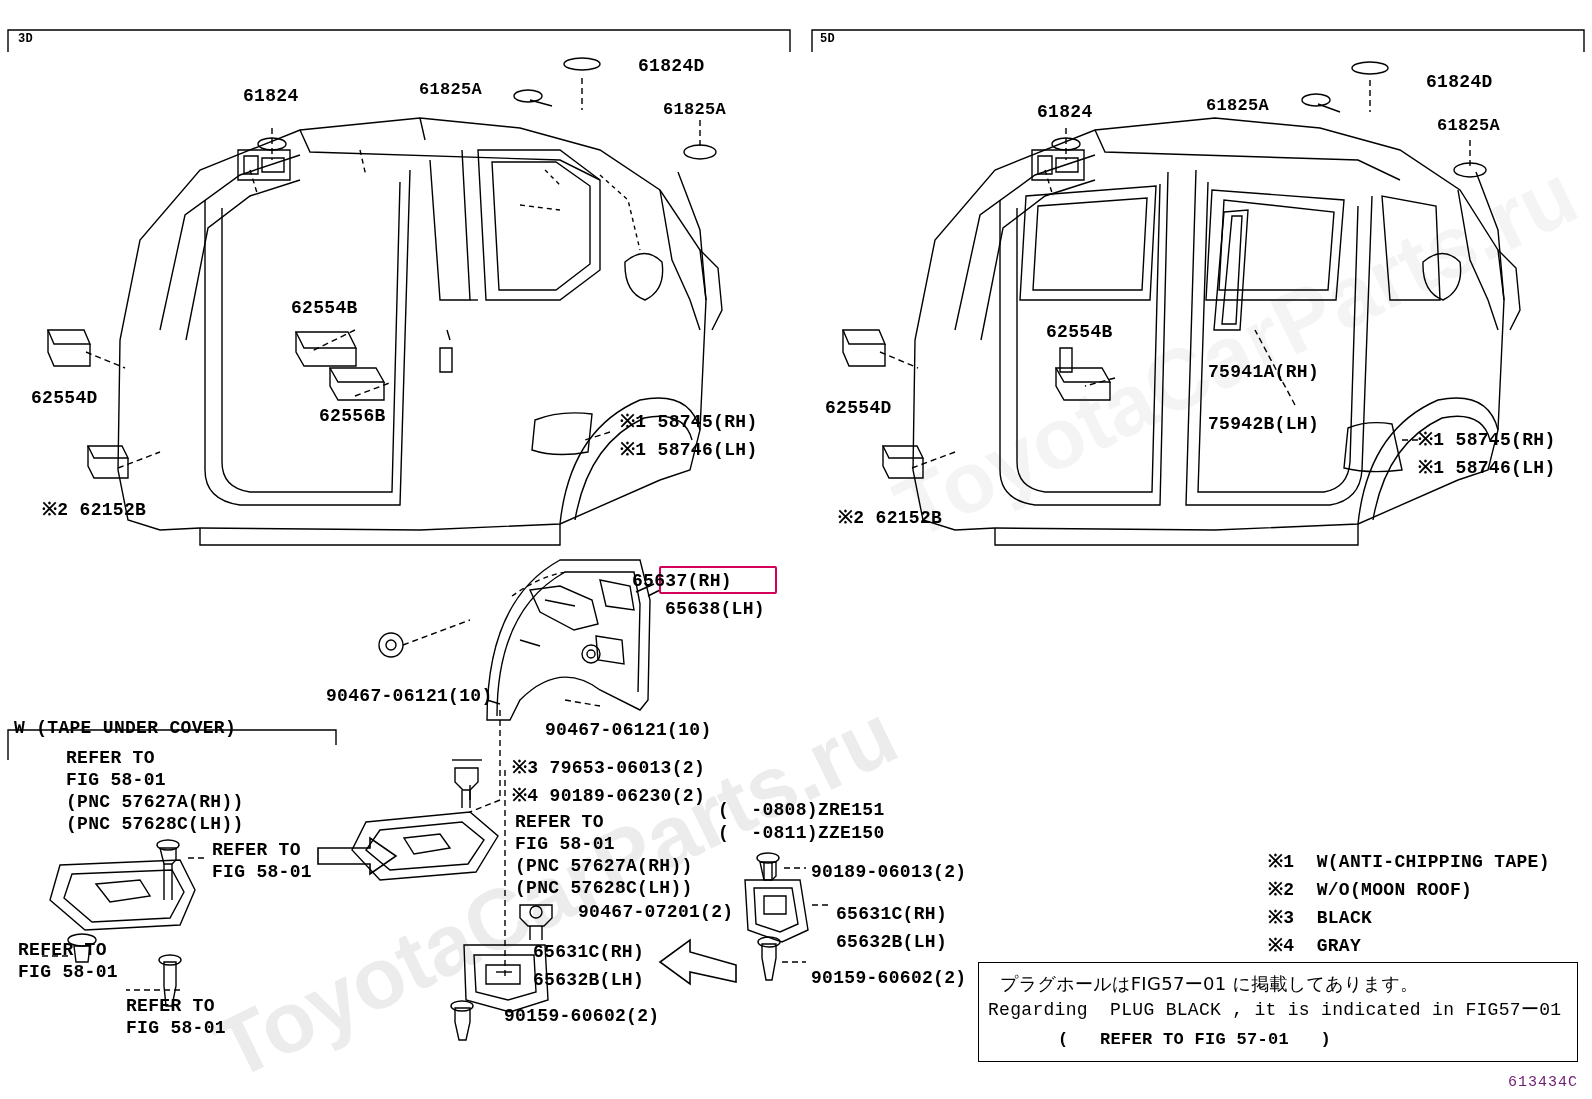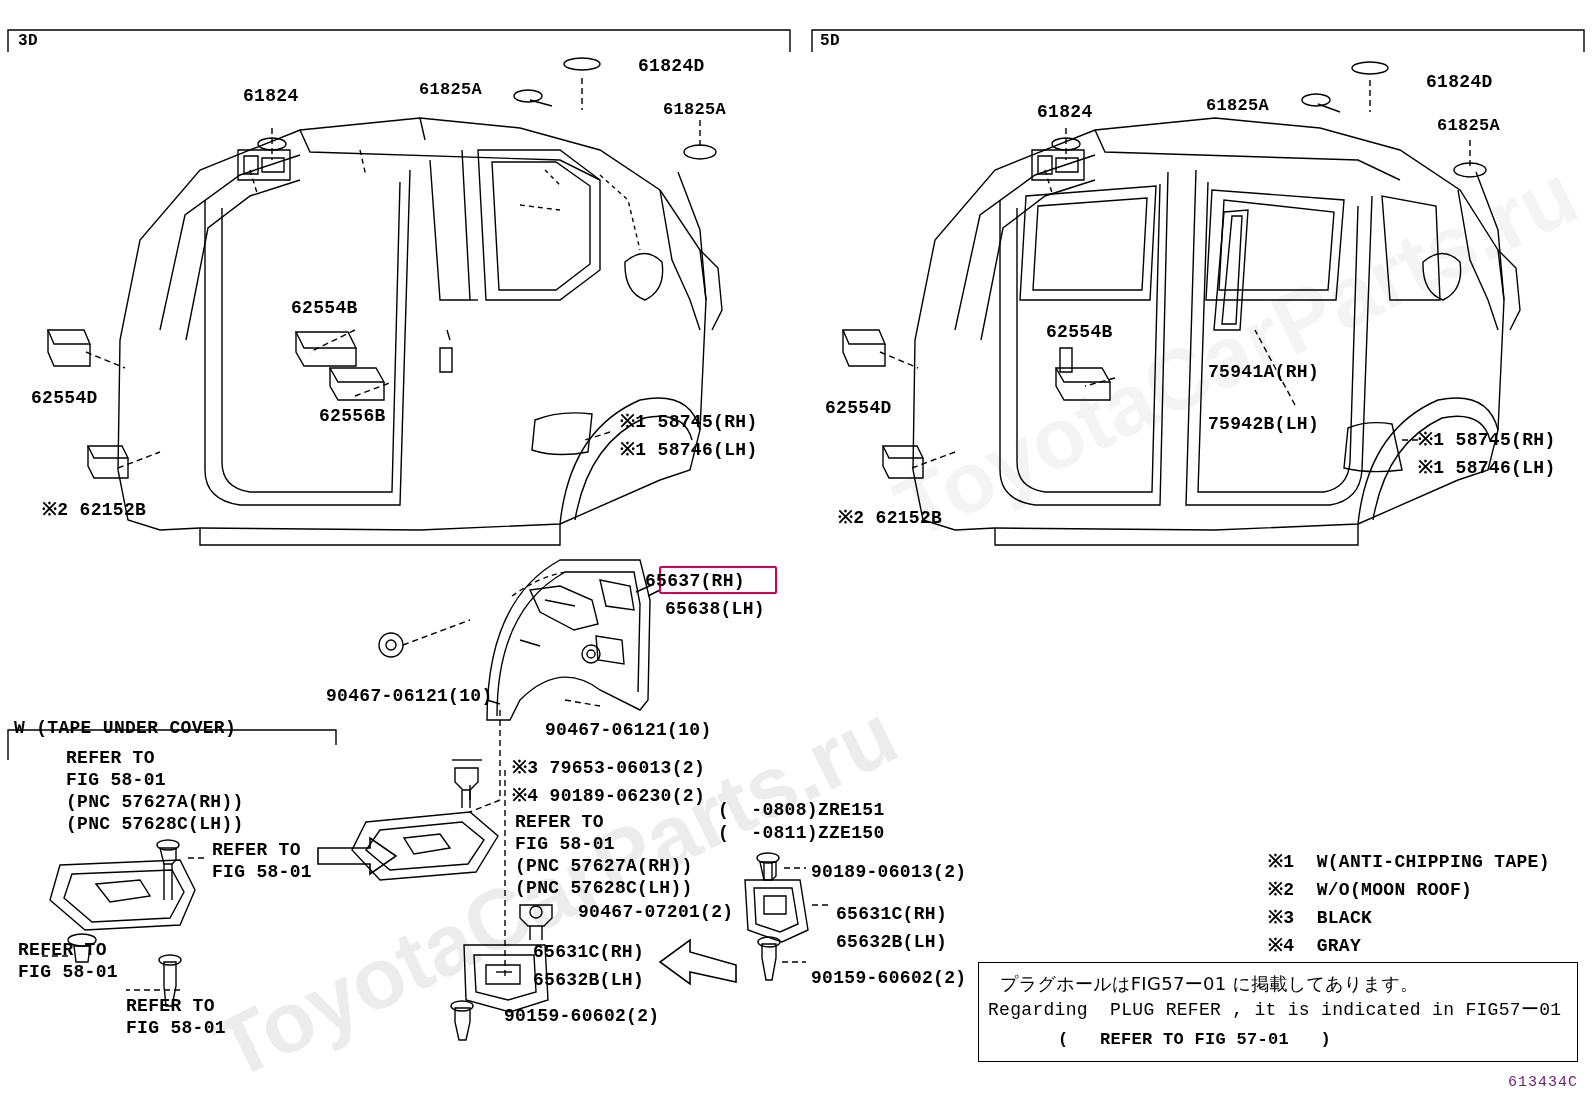--- a/index.html
+++ b/index.html
@@ -14,21 +14,21 @@
   #stage{position:absolute;left:0;top:0;width:1592px;height:1099px;}
   .lbl{
     position:absolute;
     font-family:"Liberation Mono", monospace;
     font-weight:bold;
     white-space:pre;
     line-height:1.22;
     color:#000;
     letter-spacing:0.3px;
   }
-  .s16{font-size:16px;}
+  .s16{font-size:12px;}
   .s17{font-size:17px;}
   .s18{font-size:18px;}
   .jp{font-family:"DejaVu Sans", sans-serif;font-weight:normal;}
   .hl{
     position:absolute;
     border:2px solid #d4005a;
     border-radius:2px;
     box-sizing:border-box;
   }
   .boxline{position:absolute;border:1px solid #000;box-sizing:border-box;}
@@ -285,21 +285,21 @@
   <div class="lbl s17" style="left:1437px;top:116px;">61825A</div>
   <div class="lbl s18" style="left:1046px;top:322px;">62554B</div>
   <div class="lbl s18" style="left:825px;top:398px;">62554D</div>
   <div class="lbl s18" style="left:838px;top:508px;">※2 62152B</div>
   <div class="lbl s18" style="left:1208px;top:362px;">75941A(RH)</div>
   <div class="lbl s18" style="left:1208px;top:390px;margin-top:24px;">75942B(LH)</div>
   <div class="lbl s18" style="left:1418px;top:430px;">※1 58745(RH)</div>
   <div class="lbl s18" style="left:1418px;top:458px;">※1 58746(LH)</div>
 
   <div class="hl" style="left:659px;top:566px;width:118px;height:28px;"></div>
-  <div class="lbl s18" style="left:645px;top:571px;text-align:right;">65637(RH)</div>
+  <div class="lbl s18" style="left:632px;top:571px;text-align:right;">65637(RH)</div>
   <div class="lbl s18" style="left:665px;top:599px;">65638(LH)</div>
 
   <div class="lbl s18" style="left:326px;top:686px;">90467-06121(10)</div>
   <div class="lbl s18" style="left:545px;top:720px;">90467-06121(10)</div>
   <div class="lbl s18" style="left:512px;top:758px;">※3 79653-06013(2)</div>
   <div class="lbl s18" style="left:512px;top:786px;">※4 90189-06230(2)</div>
   <div class="lbl s18" style="left:515px;top:812px;">REFER TO
 FIG 58-01
 (PNC 57627A(RH))
 (PNC 57628C(LH))</div>
@@ -327,18 +327,18 @@
   <div class="lbl s18" style="left:126px;top:996px;">REFER TO
 FIG 58-01</div>
 
   <div class="lbl s18" style="left:1268px;top:852px;">※1  W(ANTI-CHIPPING TAPE)</div>
   <div class="lbl s18" style="left:1268px;top:880px;font-family:Liberation Mono, monospace;">※2  W/O(MOON ROOF)</div>
   <div class="lbl s18" style="left:1268px;top:908px;">※3  BLACK</div>
   <div class="lbl s18" style="left:1268px;top:936px;">※4  GRAY</div>
 
   <div class="boxline" style="left:978px;top:962px;width:600px;height:100px;"></div>
   <div class="lbl s18 jp" style="left:1000px;top:973px;">プラグホールはFIG57ー01 に掲載してあります。</div>
-  <div class="lbl s18" style="left:988px;top:1000px;font-weight:normal;">Regarding  PLUG REFER , it is indicated in FIG57ー01</div>
+  <div class="lbl s18" style="left:988px;top:1000px;font-weight:normal;">Regarding  PLUG BLACK , it is indicated in FIG57ー01</div>
   <div class="lbl s17" style="left:1058px;top:1030px;">(   REFER TO FIG 57-01   )</div>
 
   <div class="code">613434C</div>
 
 </div>
 
 </body></html>

